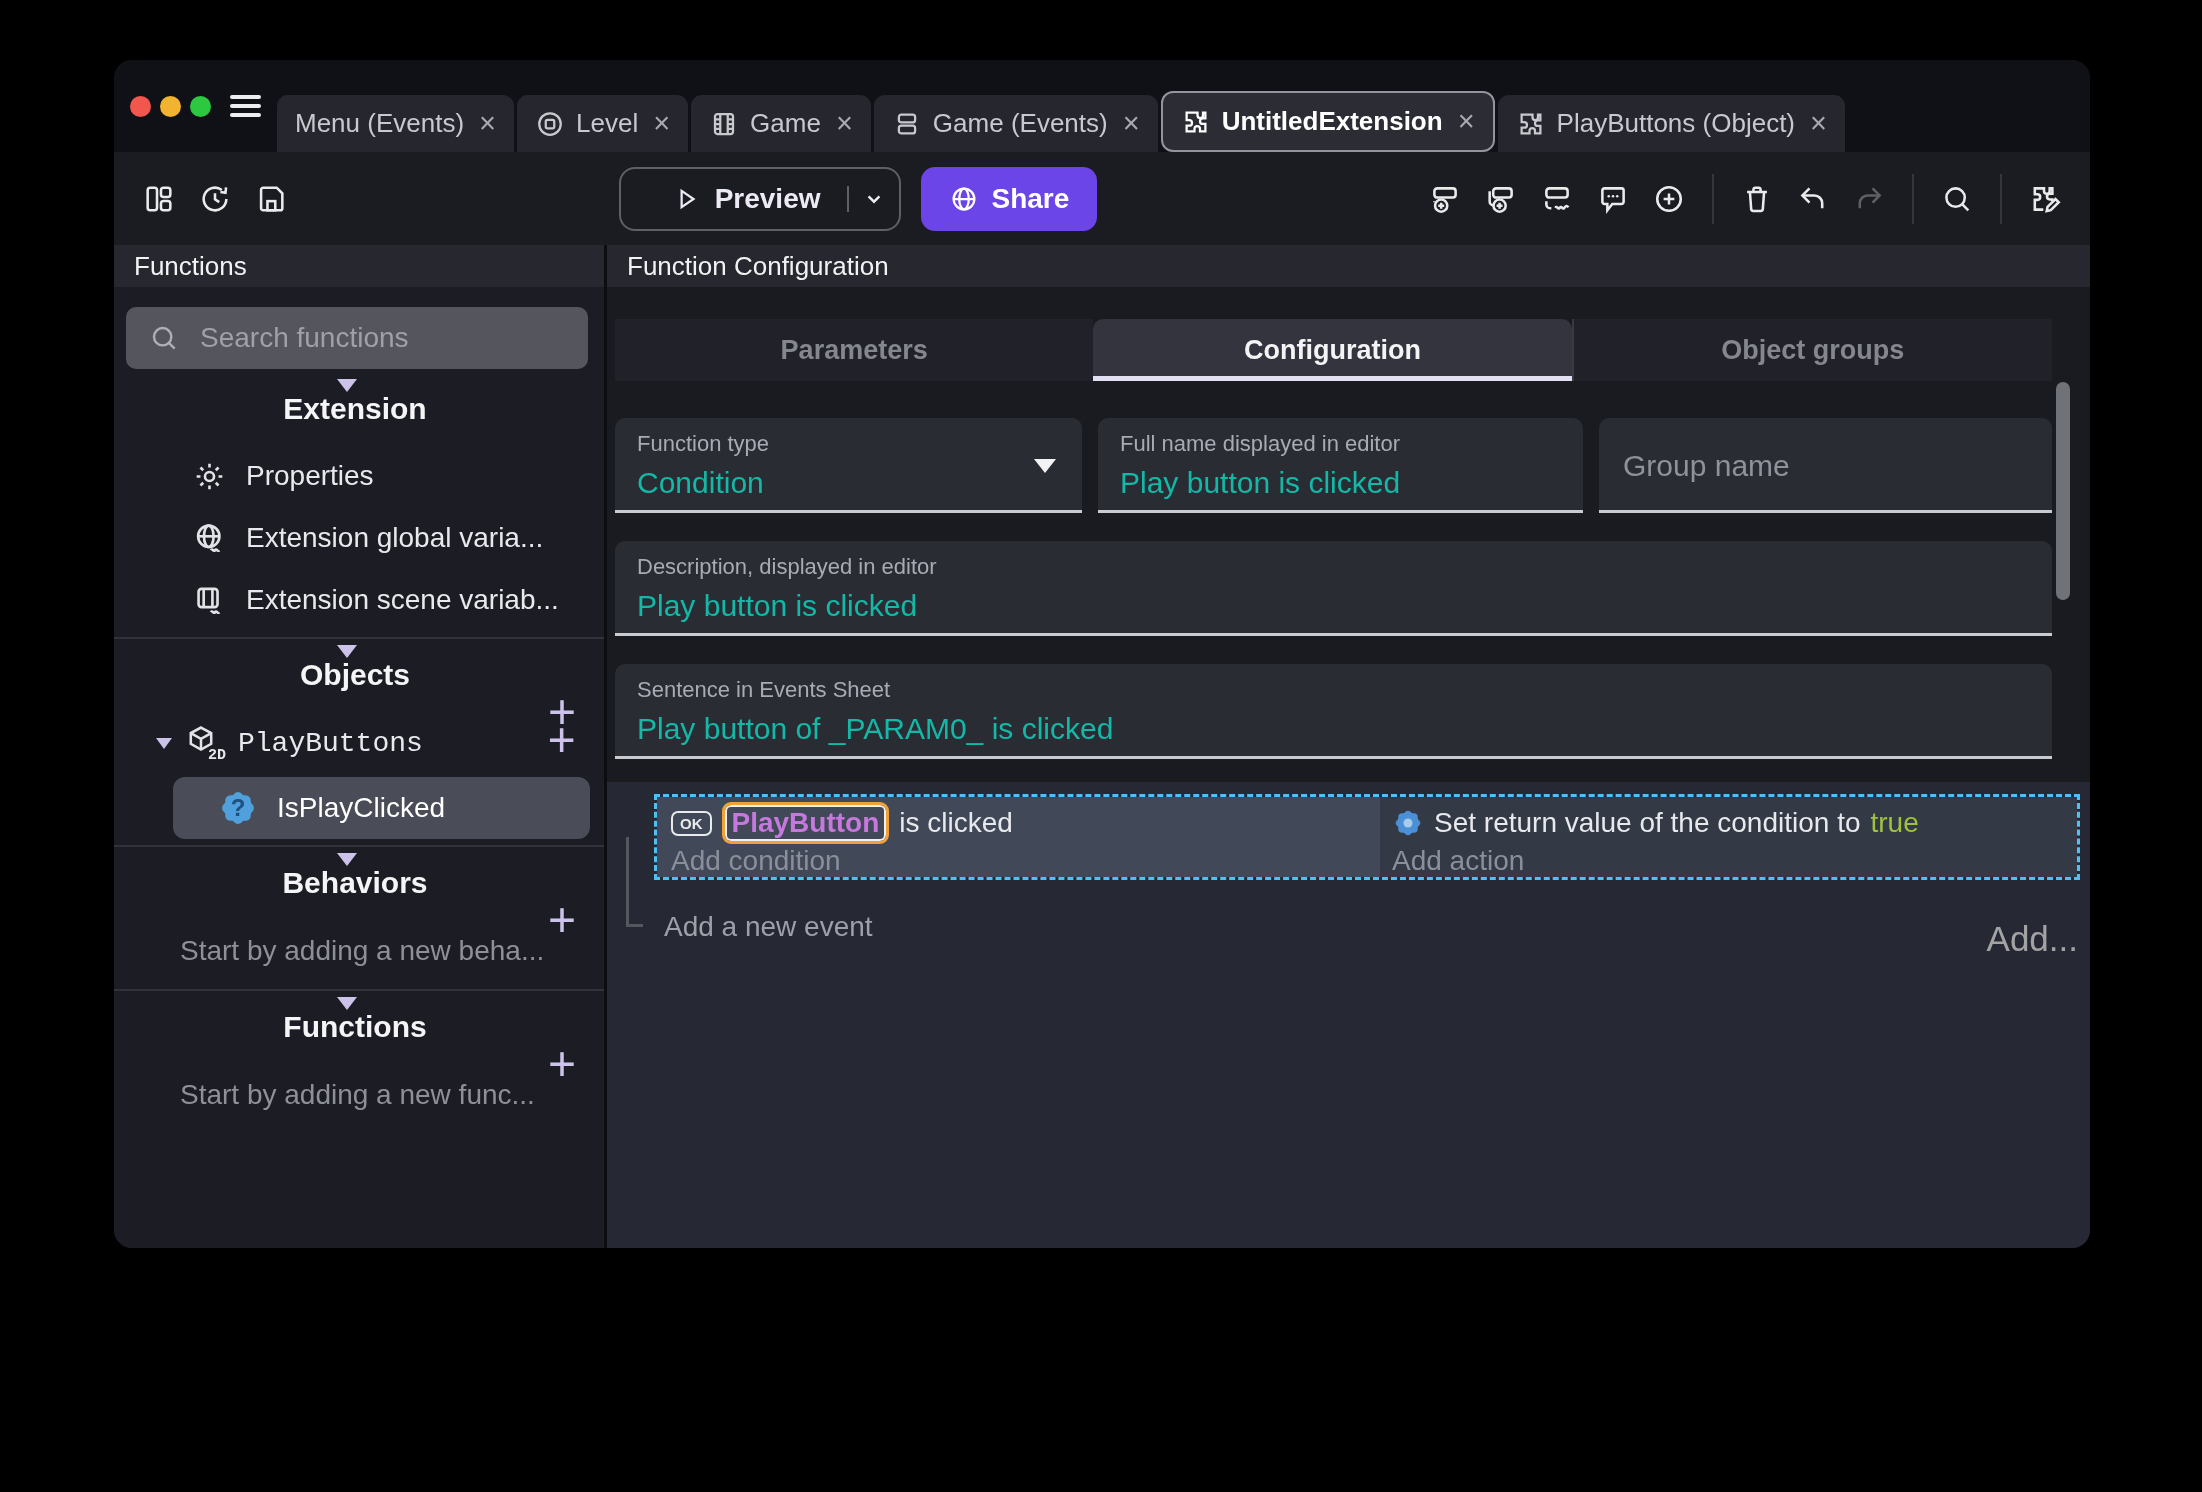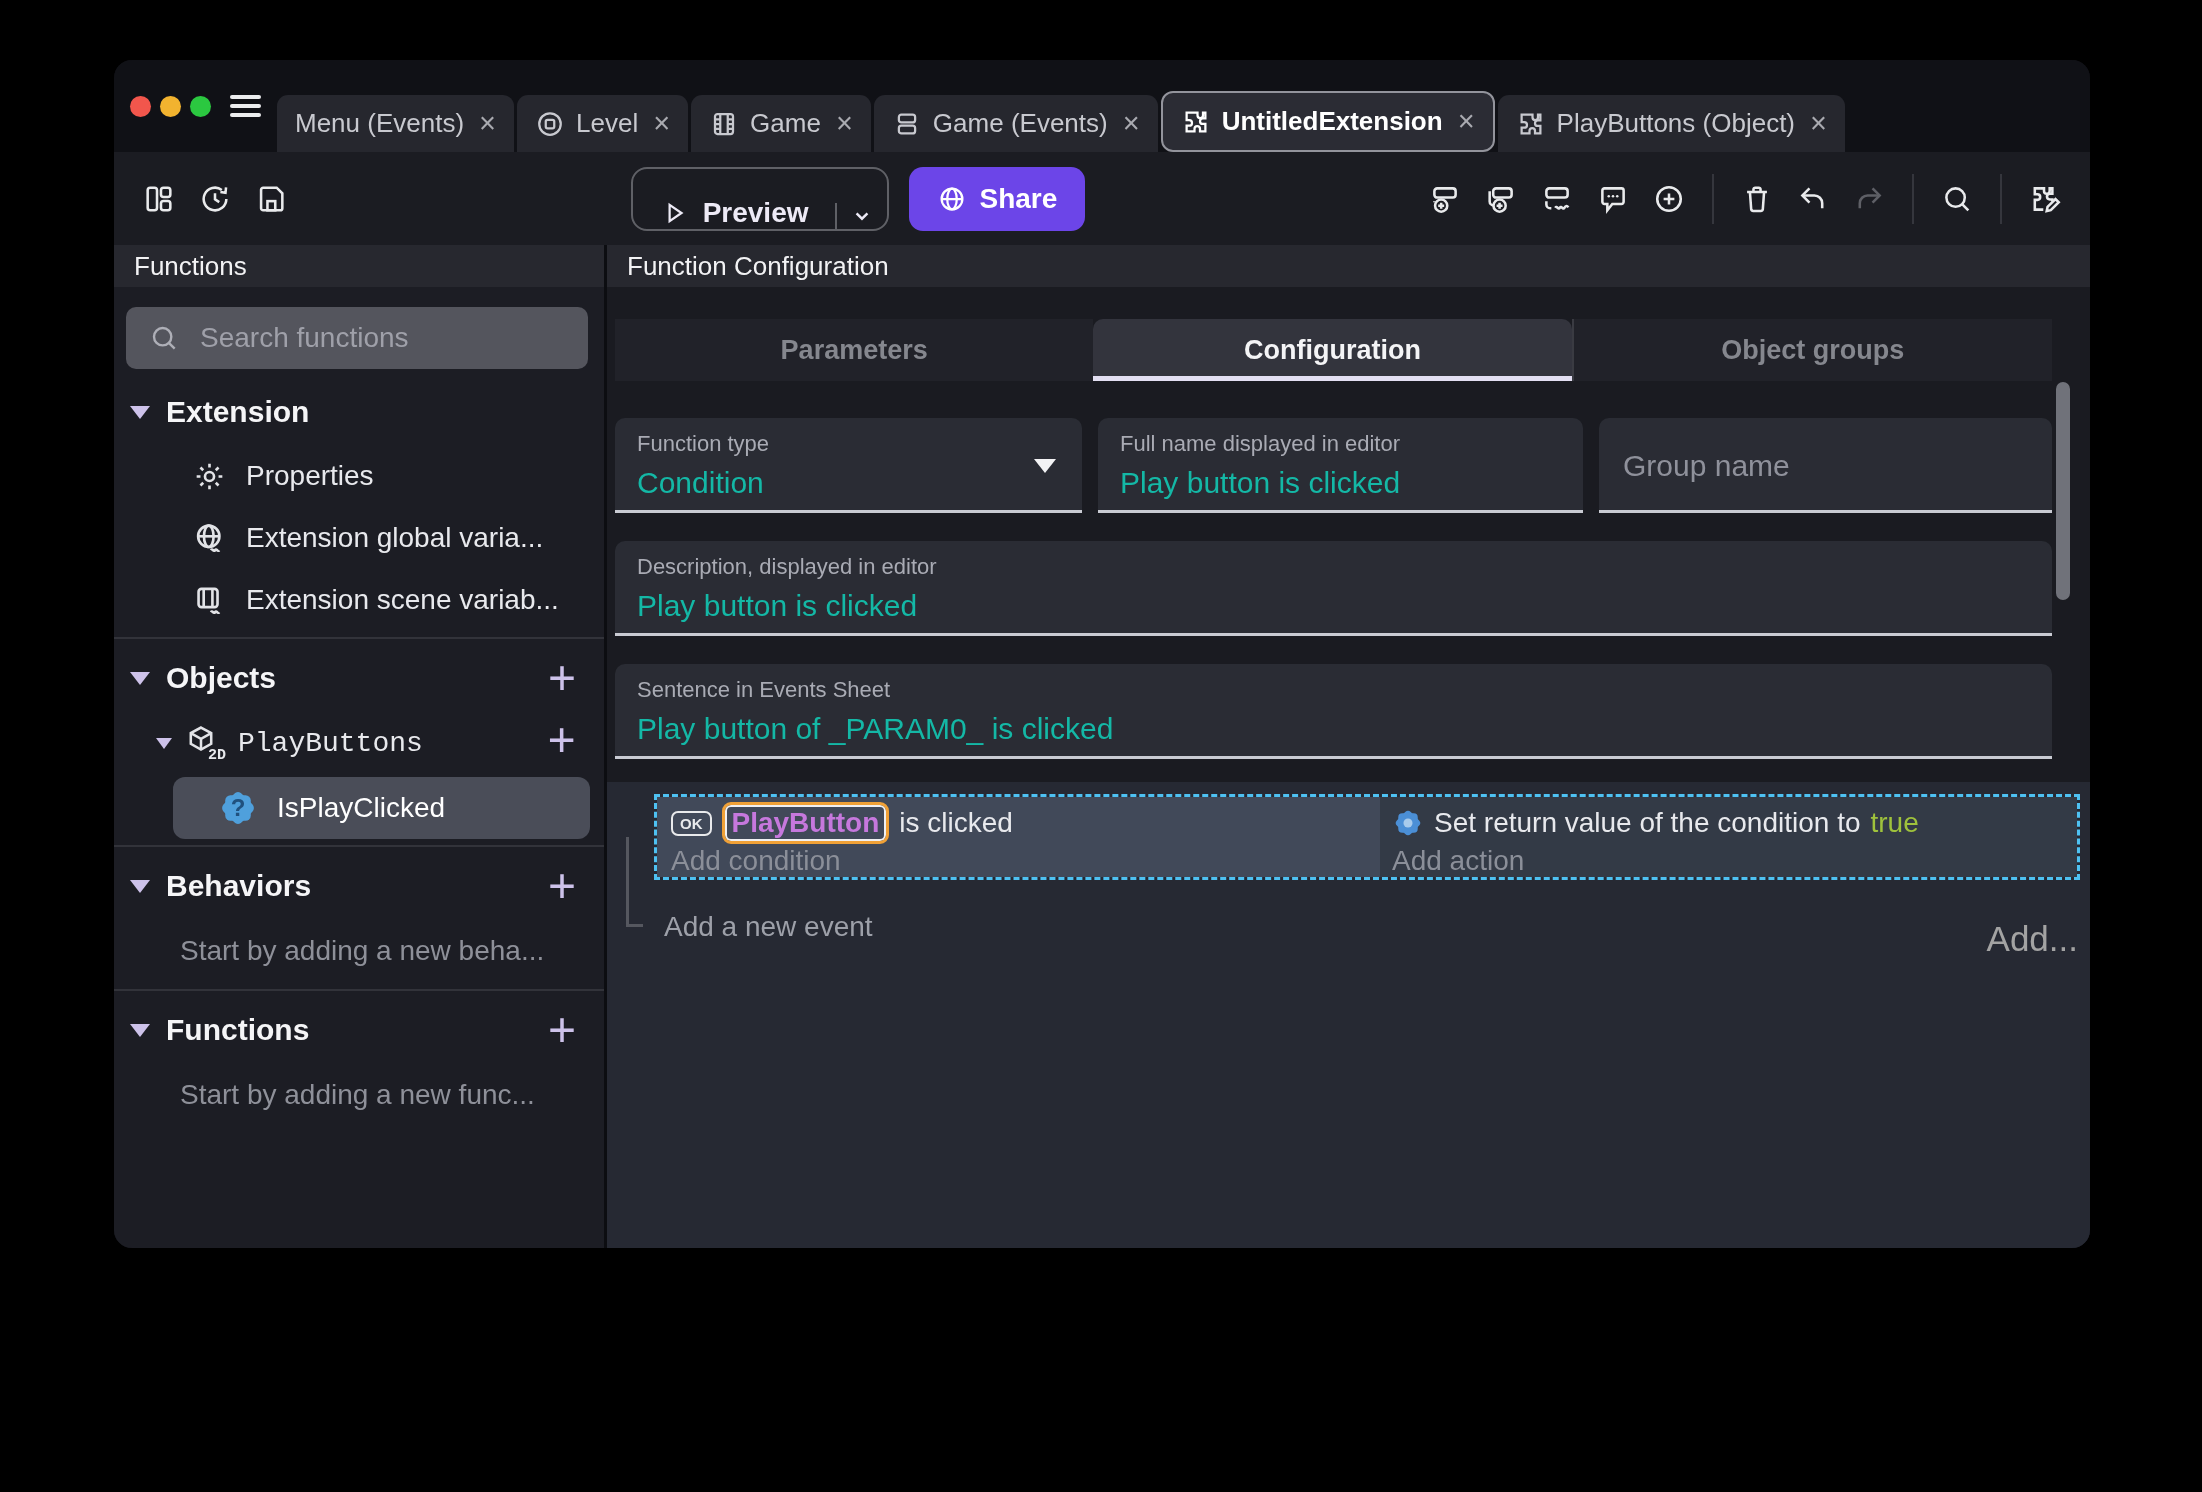--- a/index.html
+++ b/index.html
@@ -26,21 +26,21 @@
   .tab .close { font-size:29px; color:#A9AAB0; margin-left:4px; line-height:1; font-weight:normal; }
 
   
   .toolbar { height:93px; flex:none; background:#1B1C22; display:flex; align-items:center; padding:0 22px; }
   .tgroup { display:flex; align-items:center; gap:10px; }
   .tbtn { width:46px; height:46px; display:flex; align-items:center; justify-content:center; color:#E9EAEC; border-radius:8px; }
   .tbtn svg { width:34px; height:34px; }
   .tbtn.dim { color:#5E5F66; }
   .tdiv { width:2px; height:50px; background:#35363D; margin:0 10px; }
   .spacer { flex:1; }
-  .preview-btn { display:flex; align-items:flex-end; height:64px; border:2px solid #5F6066; border-radius:16px; color:#EDEAF6; }
+  .preview-btn { display:flex; align-items:center; height:64px; border:2px solid #5F6066; border-radius:16px; color:#EDEAF6;padding-left:24px; }
   .preview-main { display:flex; align-items:center; gap:14px; padding:0 26px; font-weight:bold; font-size:28px; }
   .preview-main svg { width:30px; height:30px; }
   .preview-caret { width:52px; display:flex; align-items:center; justify-content:center; border-left:2px solid #5F6066; }
   .preview-caret svg { width:26px; height:26px; }
   .share-btn { display:flex; align-items:center; gap:13px; height:64px; padding:0 28px; margin-left:20px;
                background:#6C45E8; border:none; border-radius:14px; color:#fff; font-weight:bold; font-size:28px; }
   .share-btn svg { width:30px; height:30px; }
 
   
   .bodyrow { flex:1; display:flex; gap:3px; background:#0C0D11; min-height:0; }
@@ -49,21 +49,21 @@
 
   
   .sidebar { width:490px; flex:none; display:flex; flex-direction:column; background:#1C1D24; }
   .sidebar-content { flex:1; padding-top:20px; overflow:hidden; }
   .search { margin:0 16px 10px 12px; height:62px; background:#54555D; border-radius:10px;
             display:flex; align-items:center; gap:18px; padding:0 12px 0 22px; }
   .search svg { width:32px; height:32px; color:#AEAFB7; flex:none; }
   .search input { background:transparent; border:none; outline:none; color:#E9EAEE;
                   font-size:28px; width:100%; font-family:inherit; }
   .search input::placeholder { color:#9FA0A9; }
-  .srow { display:flex; align-items:center; height:66px; padding:0 24px 0 16px; }
+  .srow { display:flex; align-items:center; height:66px; padding:0 24px 0 16px;flex-direction:column; }
   .tri { width:0; height:0; border-left:10px solid transparent; border-right:10px solid transparent;
          border-top:13px solid #CDC2EA; margin-right:16px; flex:none; }
   .tri.small { border-left-width:8px; border-right-width:8px; border-top-width:11px; }
   .slabel { font-size:30px; font-weight:bold; color:#F5F5F7; }
   .plus { margin-left:auto; color:#CDC2EA; font-size:48px; font-weight:300; line-height:40px; padding:0 4px; }
   .item { display:flex; align-items:center; height:62px; padding-left:78px; gap:19px; color:#E8E9ED; font-size:28px; }
   .item svg { width:35px; height:35px; color:#E2E3E7; flex:none; }
   .objrow { display:flex; align-items:center; height:64px; padding:0 24px 0 42px; color:#E8E9ED; font-size:28px;font-family:Liberation Mono, monospace; }
   .cube-wrap { position:relative; width:40px; height:40px; margin-right:14px; flex:none; color:#E2E3E7; }
   .cube-wrap svg { width:34px; height:34px; }

